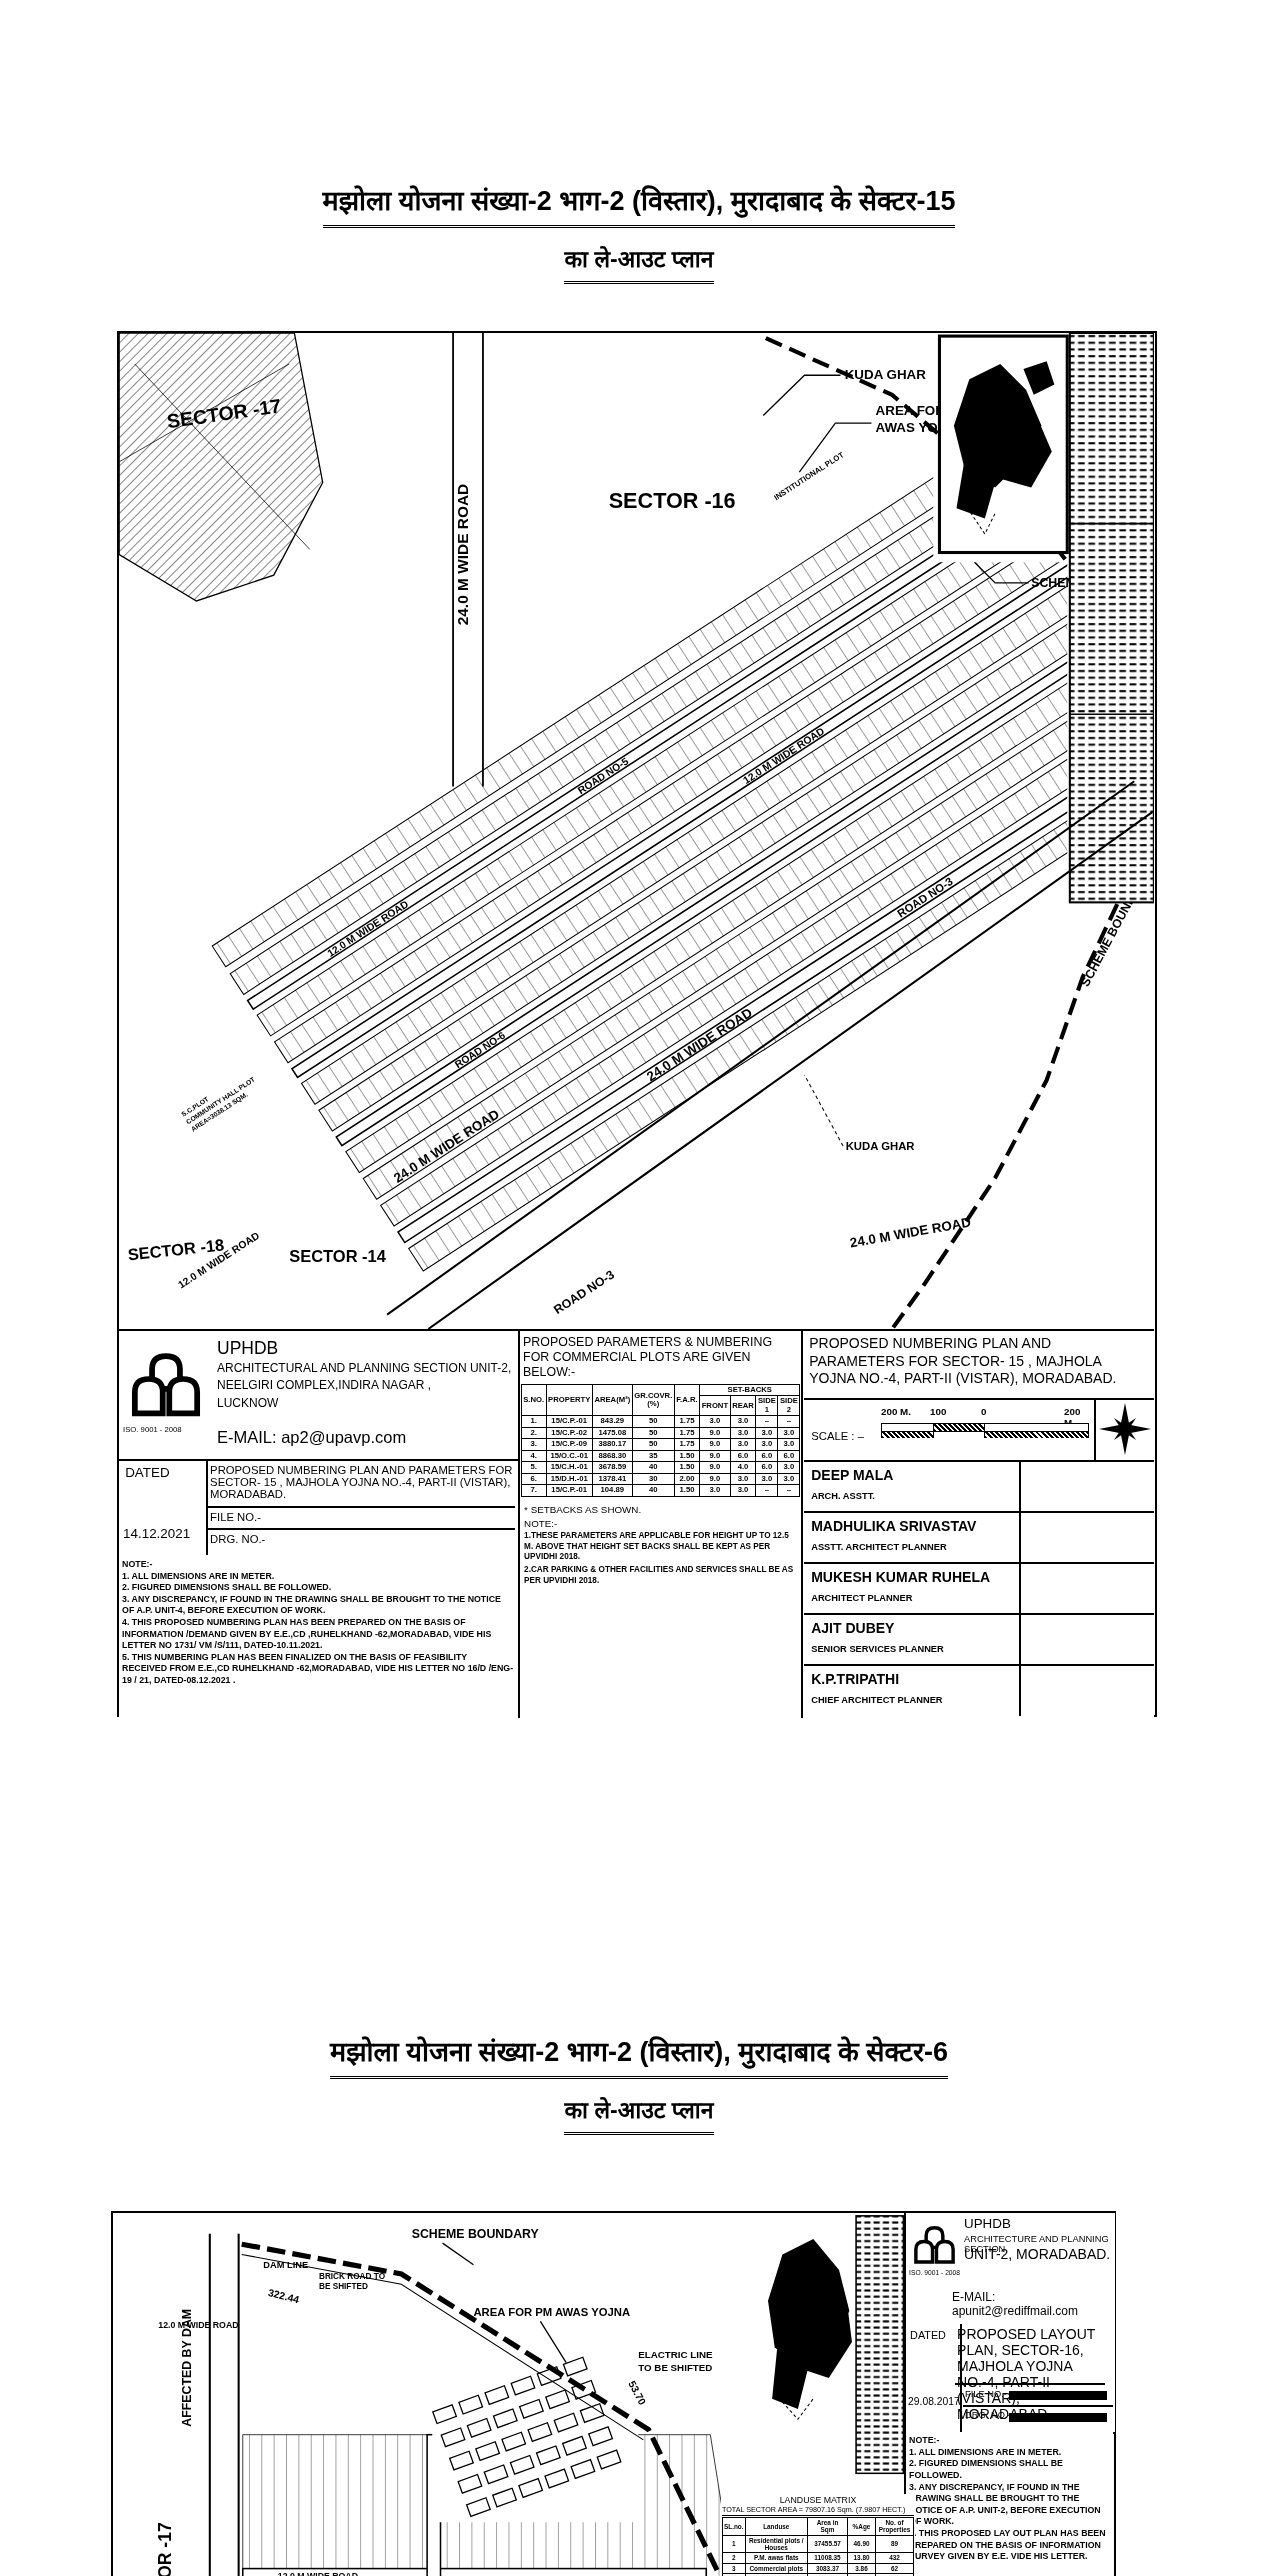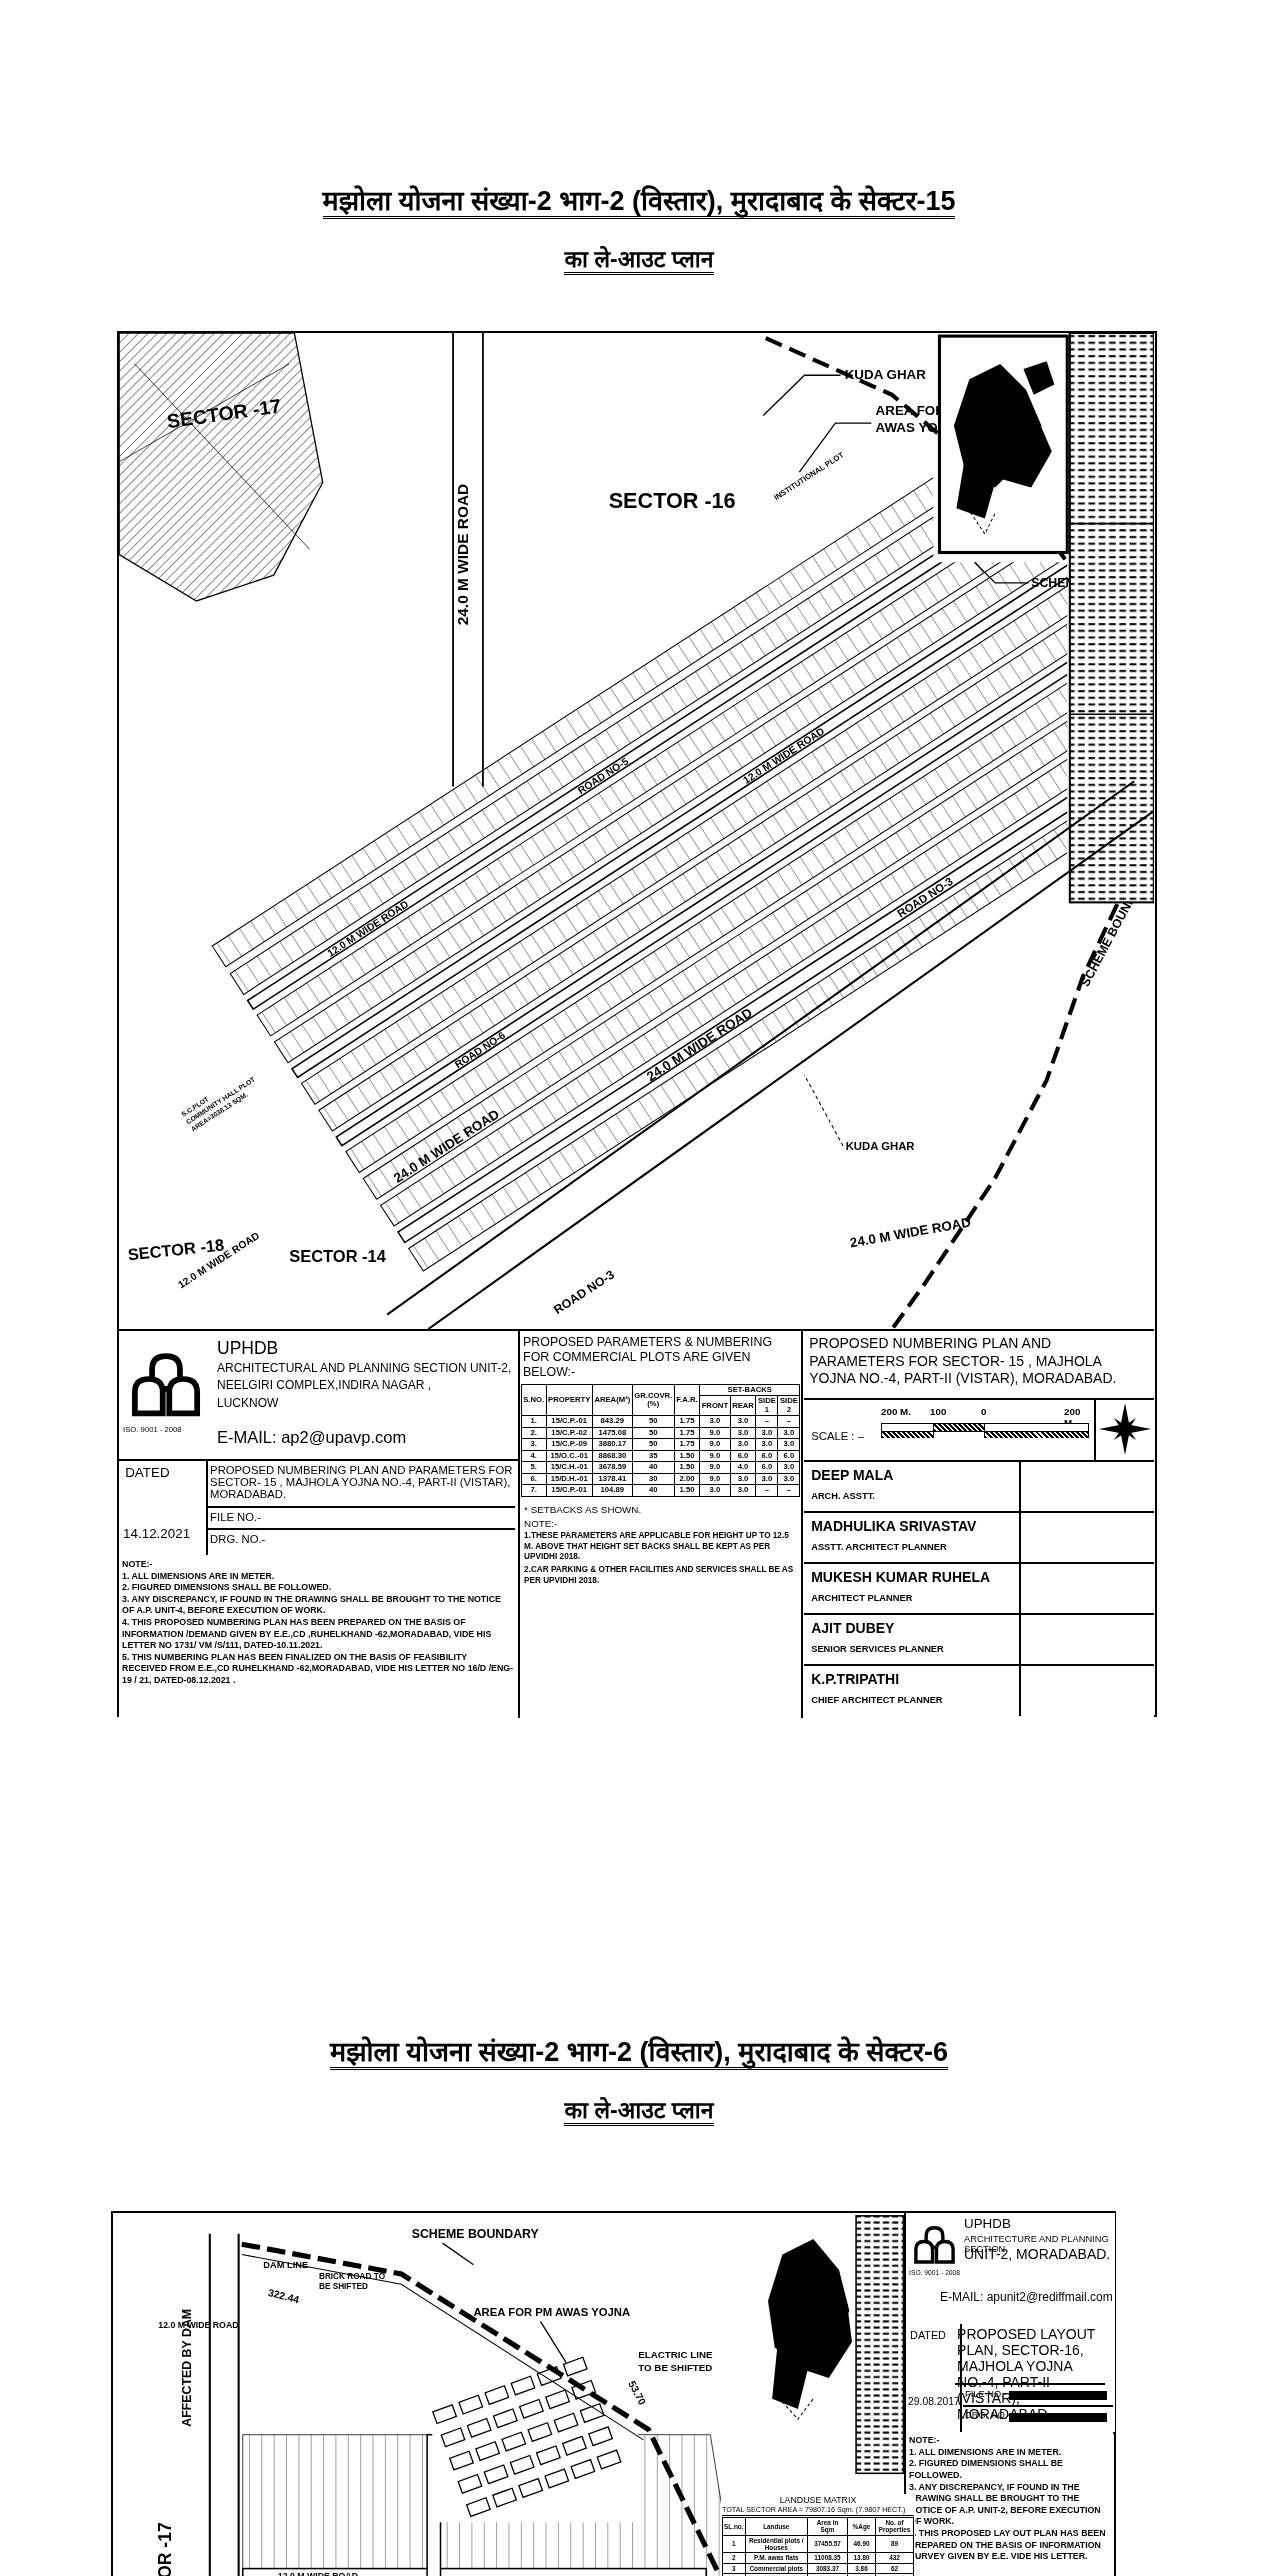--- a/index.html
+++ b/index.html
@@ -1,21 +1,21 @@
 <!DOCTYPE html>
 <html style="font-size:8.2px"><head>
 <meta charset="utf-8">
 <style>
   html,body{margin:0;padding:0;background:#e8e8e8}
   .page{position:relative;width:1278px;height:3616px;background:#ffffff;font-family:"Liberation Sans",sans-serif;color:#000;overflow:hidden}
   .abs{position:absolute}
   .b{font-weight:400}
   .ctr{text-align:center}
   .htitle{position:absolute;width:100%;text-align:center;font-weight:700}
-  .ul2{border-bottom:3.6px double #000;padding-bottom:0}
+  .ul2{border-bottom:3.6px double #000;padding-bottom:9px}
   .frame{position:absolute;border:2.6px solid #000;background:#fff;box-sizing:border-box}
   table{border-collapse:collapse}
   .gt th,.gt td{border:1.5px solid #000;font-weight:700;text-align:center;padding:1px 1.5px;font-size:7.7px;line-height:1.1}
   .lt th,.lt td{border:1px solid #000;font-weight:700;text-align:center;padding:1px 1px;font-size:6.4px;line-height:1.15}
   .noteln{font-size:8.8px;font-weight:700;line-height:1.32}
   .noteln2{font-size:8.2px;font-weight:700;line-height:1.3}
   .sigrow{position:relative;border-top:2.1px solid #000}
   .signame{font-size:14px;font-weight:700;padding:5.2px 0 0 7.2px}
   .sigdesig{font-size:9.3px;font-weight:700;padding:8.2px 0 0 7.2px}
   .sigcell{position:absolute;top:0;right:0;height:100%;border-left:2.1px solid #000}
@@ -471,21 +471,21 @@
     <div class="abs" style="left:791px;top:0;width:209px;height:111px;border-left:2.1px solid #000;border-bottom:2.1px solid #000;background:#fff">
       <svg class="abs" style="left:4.1px;top:4.1px" width="49" height="49" viewBox="0 0 100 100">
         <path d="M33,62 V38 Q33,22 50,22 Q67,22 67,38 V62 Z" fill="#fff" stroke="#000" stroke-width="7"></path>
         <path d="M12,92 V66 Q12,50 29,50 Q46,50 46,66 V92 Z" fill="#fff" stroke="#000" stroke-width="7"></path>
         <path d="M54,92 V66 Q54,50 71,50 Q88,50 88,66 V92 Z" fill="#fff" stroke="#000" stroke-width="7"></path>
       </svg>
       <div class="abs b" style="left:3.1px;top:56px;font-size:6.7px">ISO. 9001 - 2008</div>
       <div class="abs b" style="left:58px;top:3.1px;font-size:13.4px">UPHDB</div>
       <div class="abs b" style="left:58px;top:20.6px;font-size:9.3px">ARCHITECTURE AND PLANNING SECTION</div>
       <div class="abs b" style="left:58px;top:33px;font-size:14px">UNIT-2, MORADABAD.</div>
-      <div class="abs b" style="left:34px;top:77px;font-size:12px">E-MAIL:  apunit2@rediffmail.com</div>
+      <div class="abs b" style="left:46px;top:77px;font-size:12px">E-MAIL:  apunit2@rediffmail.com</div>
     </div>
 
     <div class="abs" style="left:791px;top:111px;width:209px;height:108px;border-left:2.1px solid #000;border-bottom:2.1px solid #000;background:#fff">
       <div class="abs" style="left:0;top:0;width:54px;height:100%;border-right:2.1px solid #000">
         <div class="abs b" style="left:4.1px;top:5.2px;font-size:10.8px">DATED</div>
         <div class="abs b" style="left:2.1px;top:72px;font-size:10.3px">29.08.2017</div>
       </div>
       <div class="abs b" style="left:49px;top:0;width:150px;height:61px;border-bottom:2.1px solid #000;font-size:14px;padding:2.1px;box-sizing:border-box">PROPOSED LAYOUT PLAN, SECTOR-16, MAJHOLA YOJNA NO.-4, PART-II (VISTAR), MORADABAD.</div>
       <div class="abs b" style="left:57px;top:63px;width:150px;height:19.6px;border-bottom:2.1px solid #000;font-size:9.3px;padding:1.5px 2.1px;box-sizing:border-box">FILE NO.-</div>
       <div class="abs" style="left:103px;top:67px;width:98px;height:9.3px;background:#000"></div>

